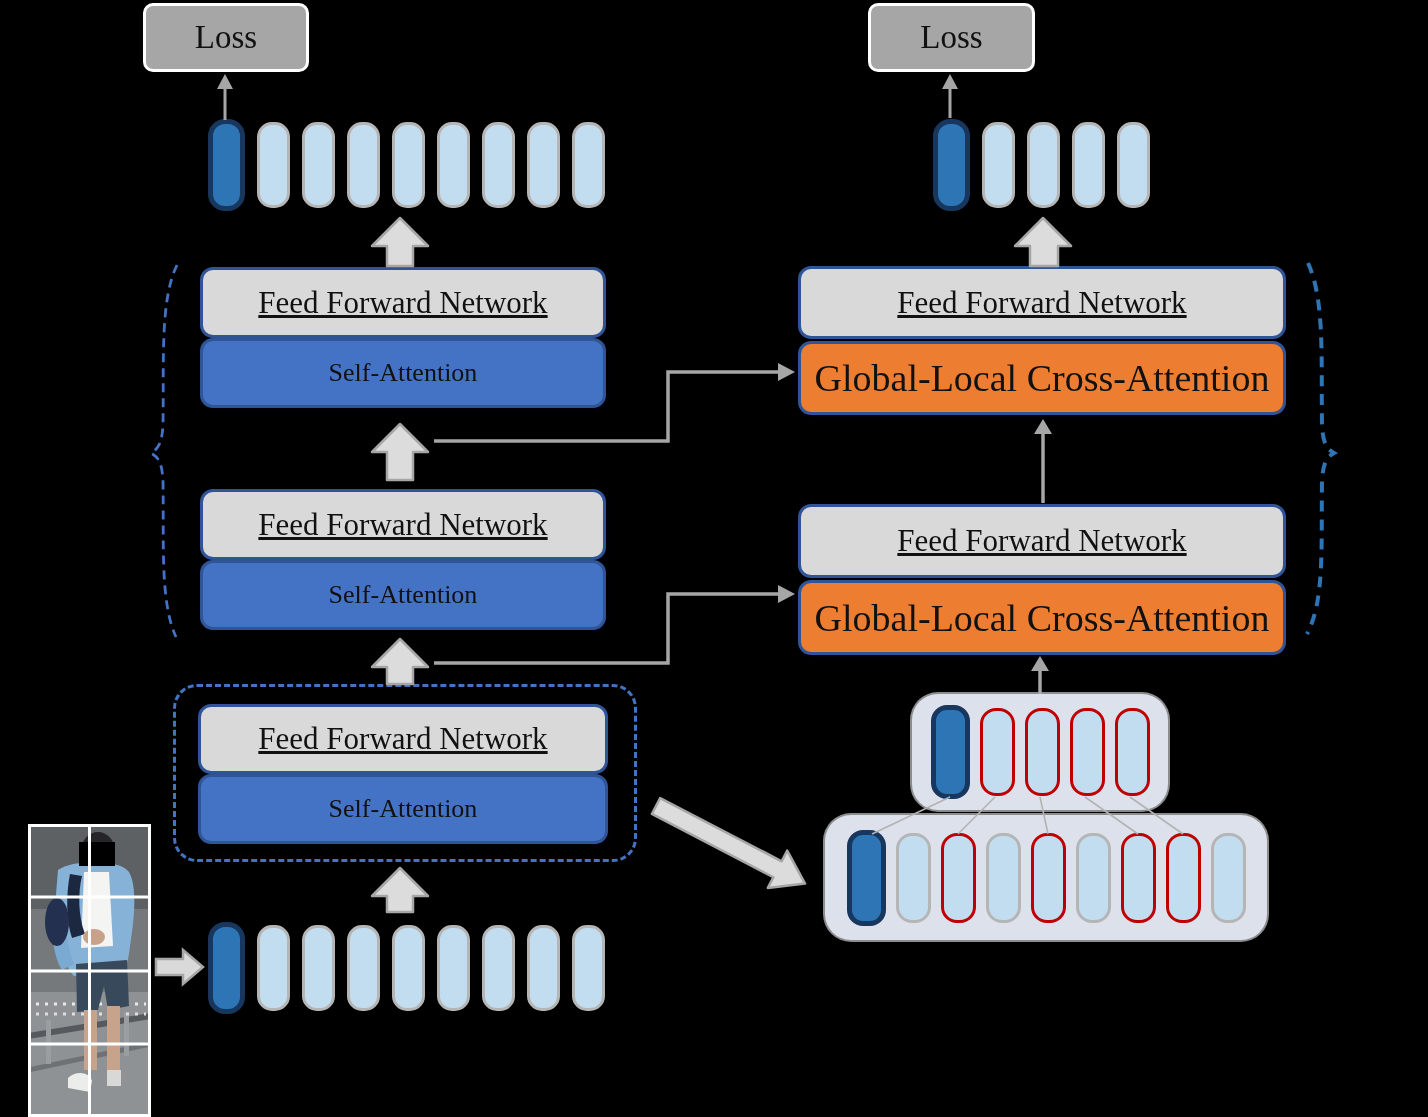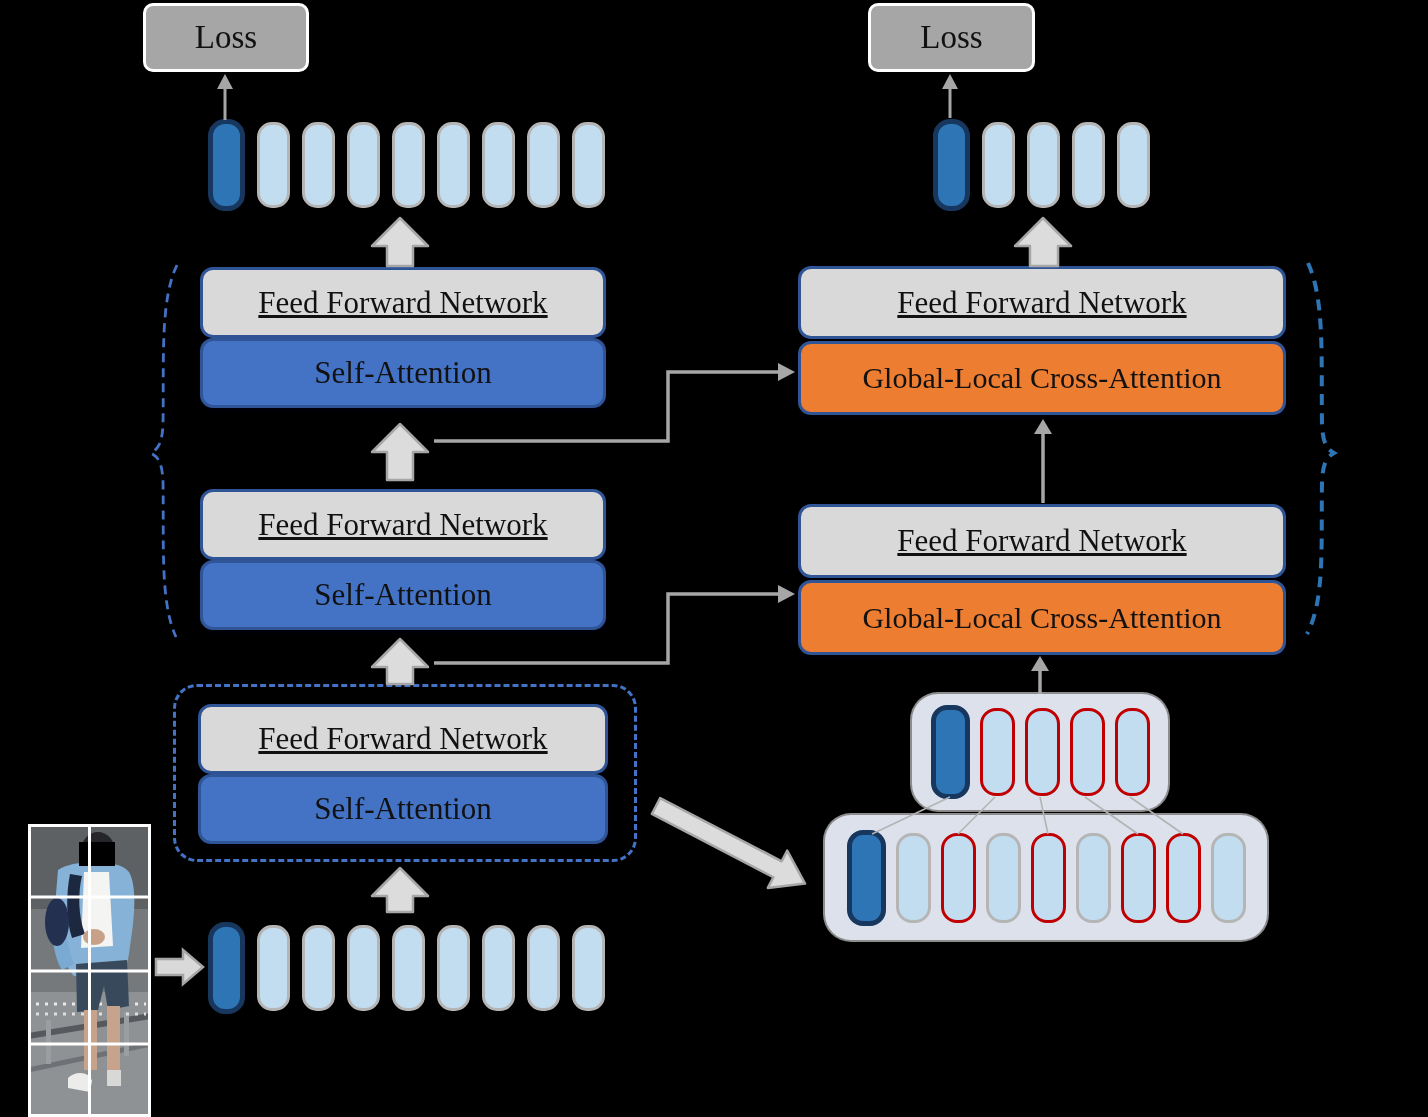--- a/index.html
+++ b/index.html
@@ -8,22 +8,22 @@
     overflow:hidden;font-family:"Liberation Serif","DejaVu Serif",serif;
   }
   
   .box{
     position:absolute;display:flex;align-items:center;justify-content:center;
     box-sizing:border-box;border-radius:13px;color:#111;
     border:3px solid var(--box_border,#2f5597);
     box-shadow:2px 3px 4px rgba(0,0,20,.55);
   }
   .ffn{background:var(--ffn_fill,#d9d9d9);font-size:31px;text-decoration:underline;}
-  .sa{background:var(--self_attention_fill,#4472c4);font-size:31px;text-align:center;}
-  .glca{background:var(--glca_fill,#ed7d31);font-size:30px;}
+  .sa{background:var(--self_attention_fill,#4472c4);font-size:26px;text-align:center;}
+  .glca{background:var(--glca_fill,#ed7d31);font-size:38px;}
   .loss{
     background:var(--loss_fill,#a6a6a6);border:3px solid #fff;border-radius:10px;
     font-size:33px;box-shadow:2px 3px 5px rgba(0,0,0,.6);
   }
   
   .loss-left {left:143px;top:3px;width:166px;height:69px;}
   .ffn1-left {left:200px;top:267px;width:406px;height:71px;}
   .sa1-left  {left:200px;top:338px;width:406px;height:70px;}
   .ffn2-left {left:200px;top:489px;width:406px;height:71px;}
   .sa2-left  {left:200px;top:560px;width:406px;height:70px;}

